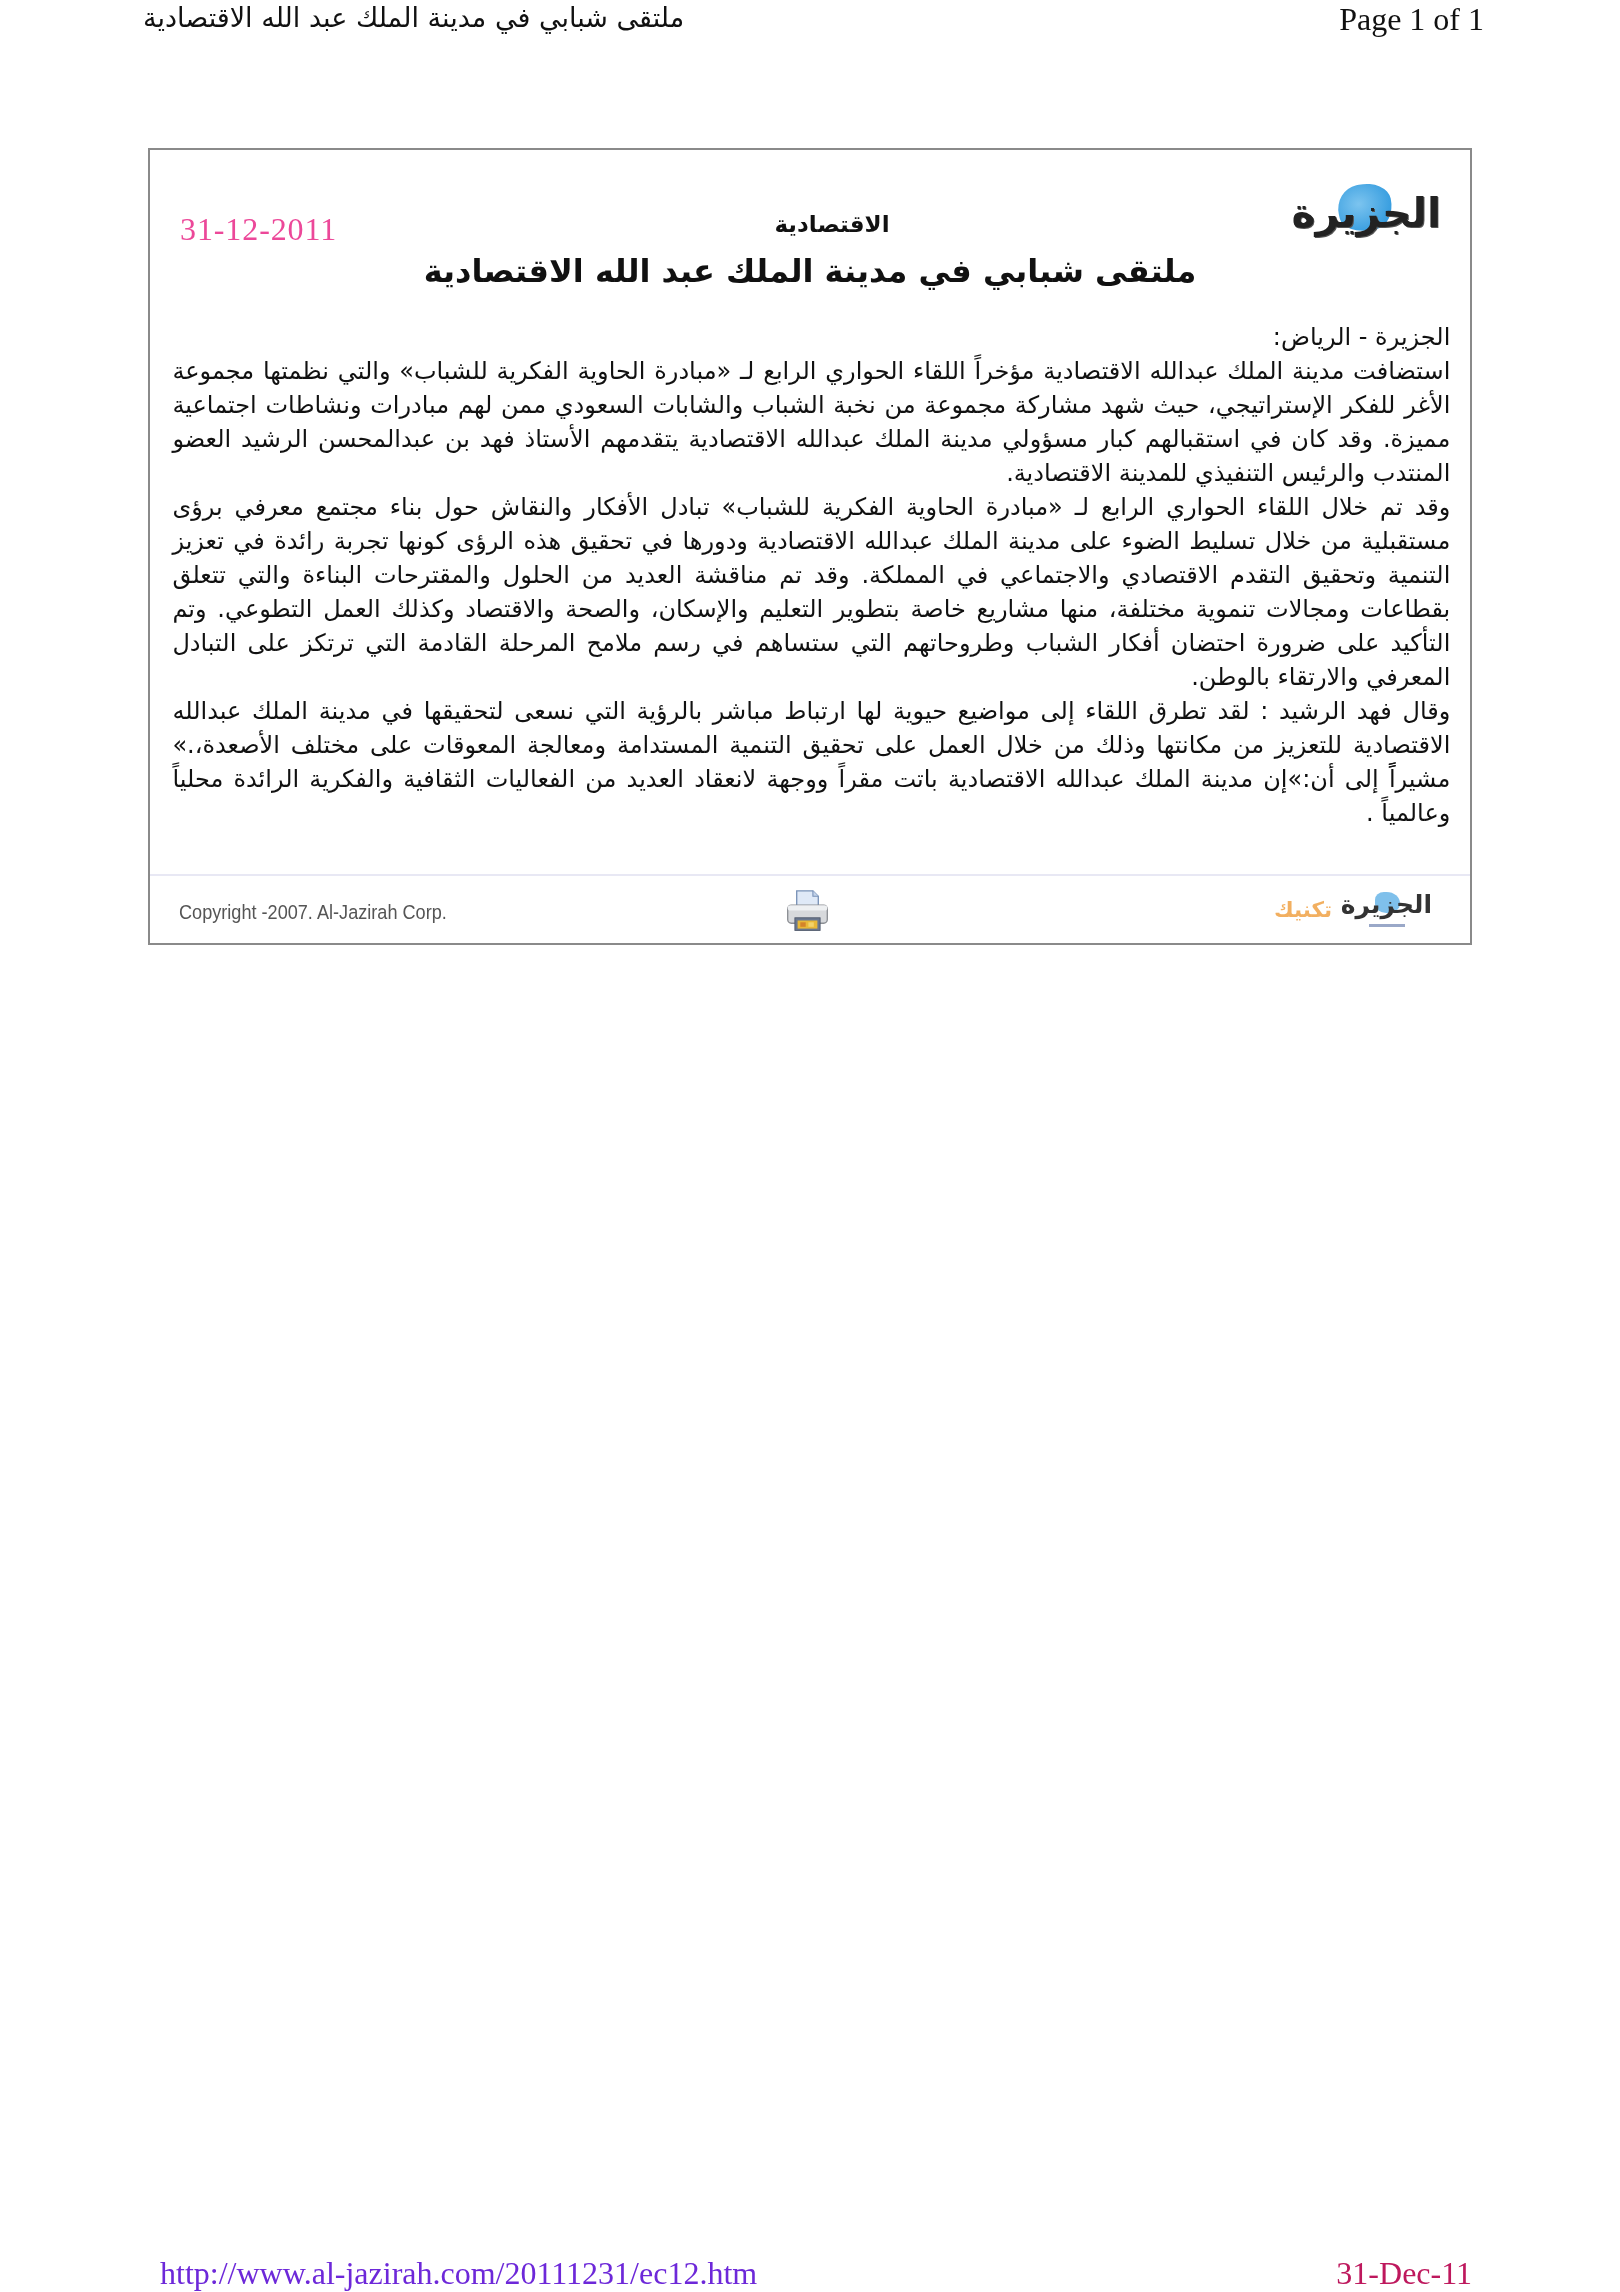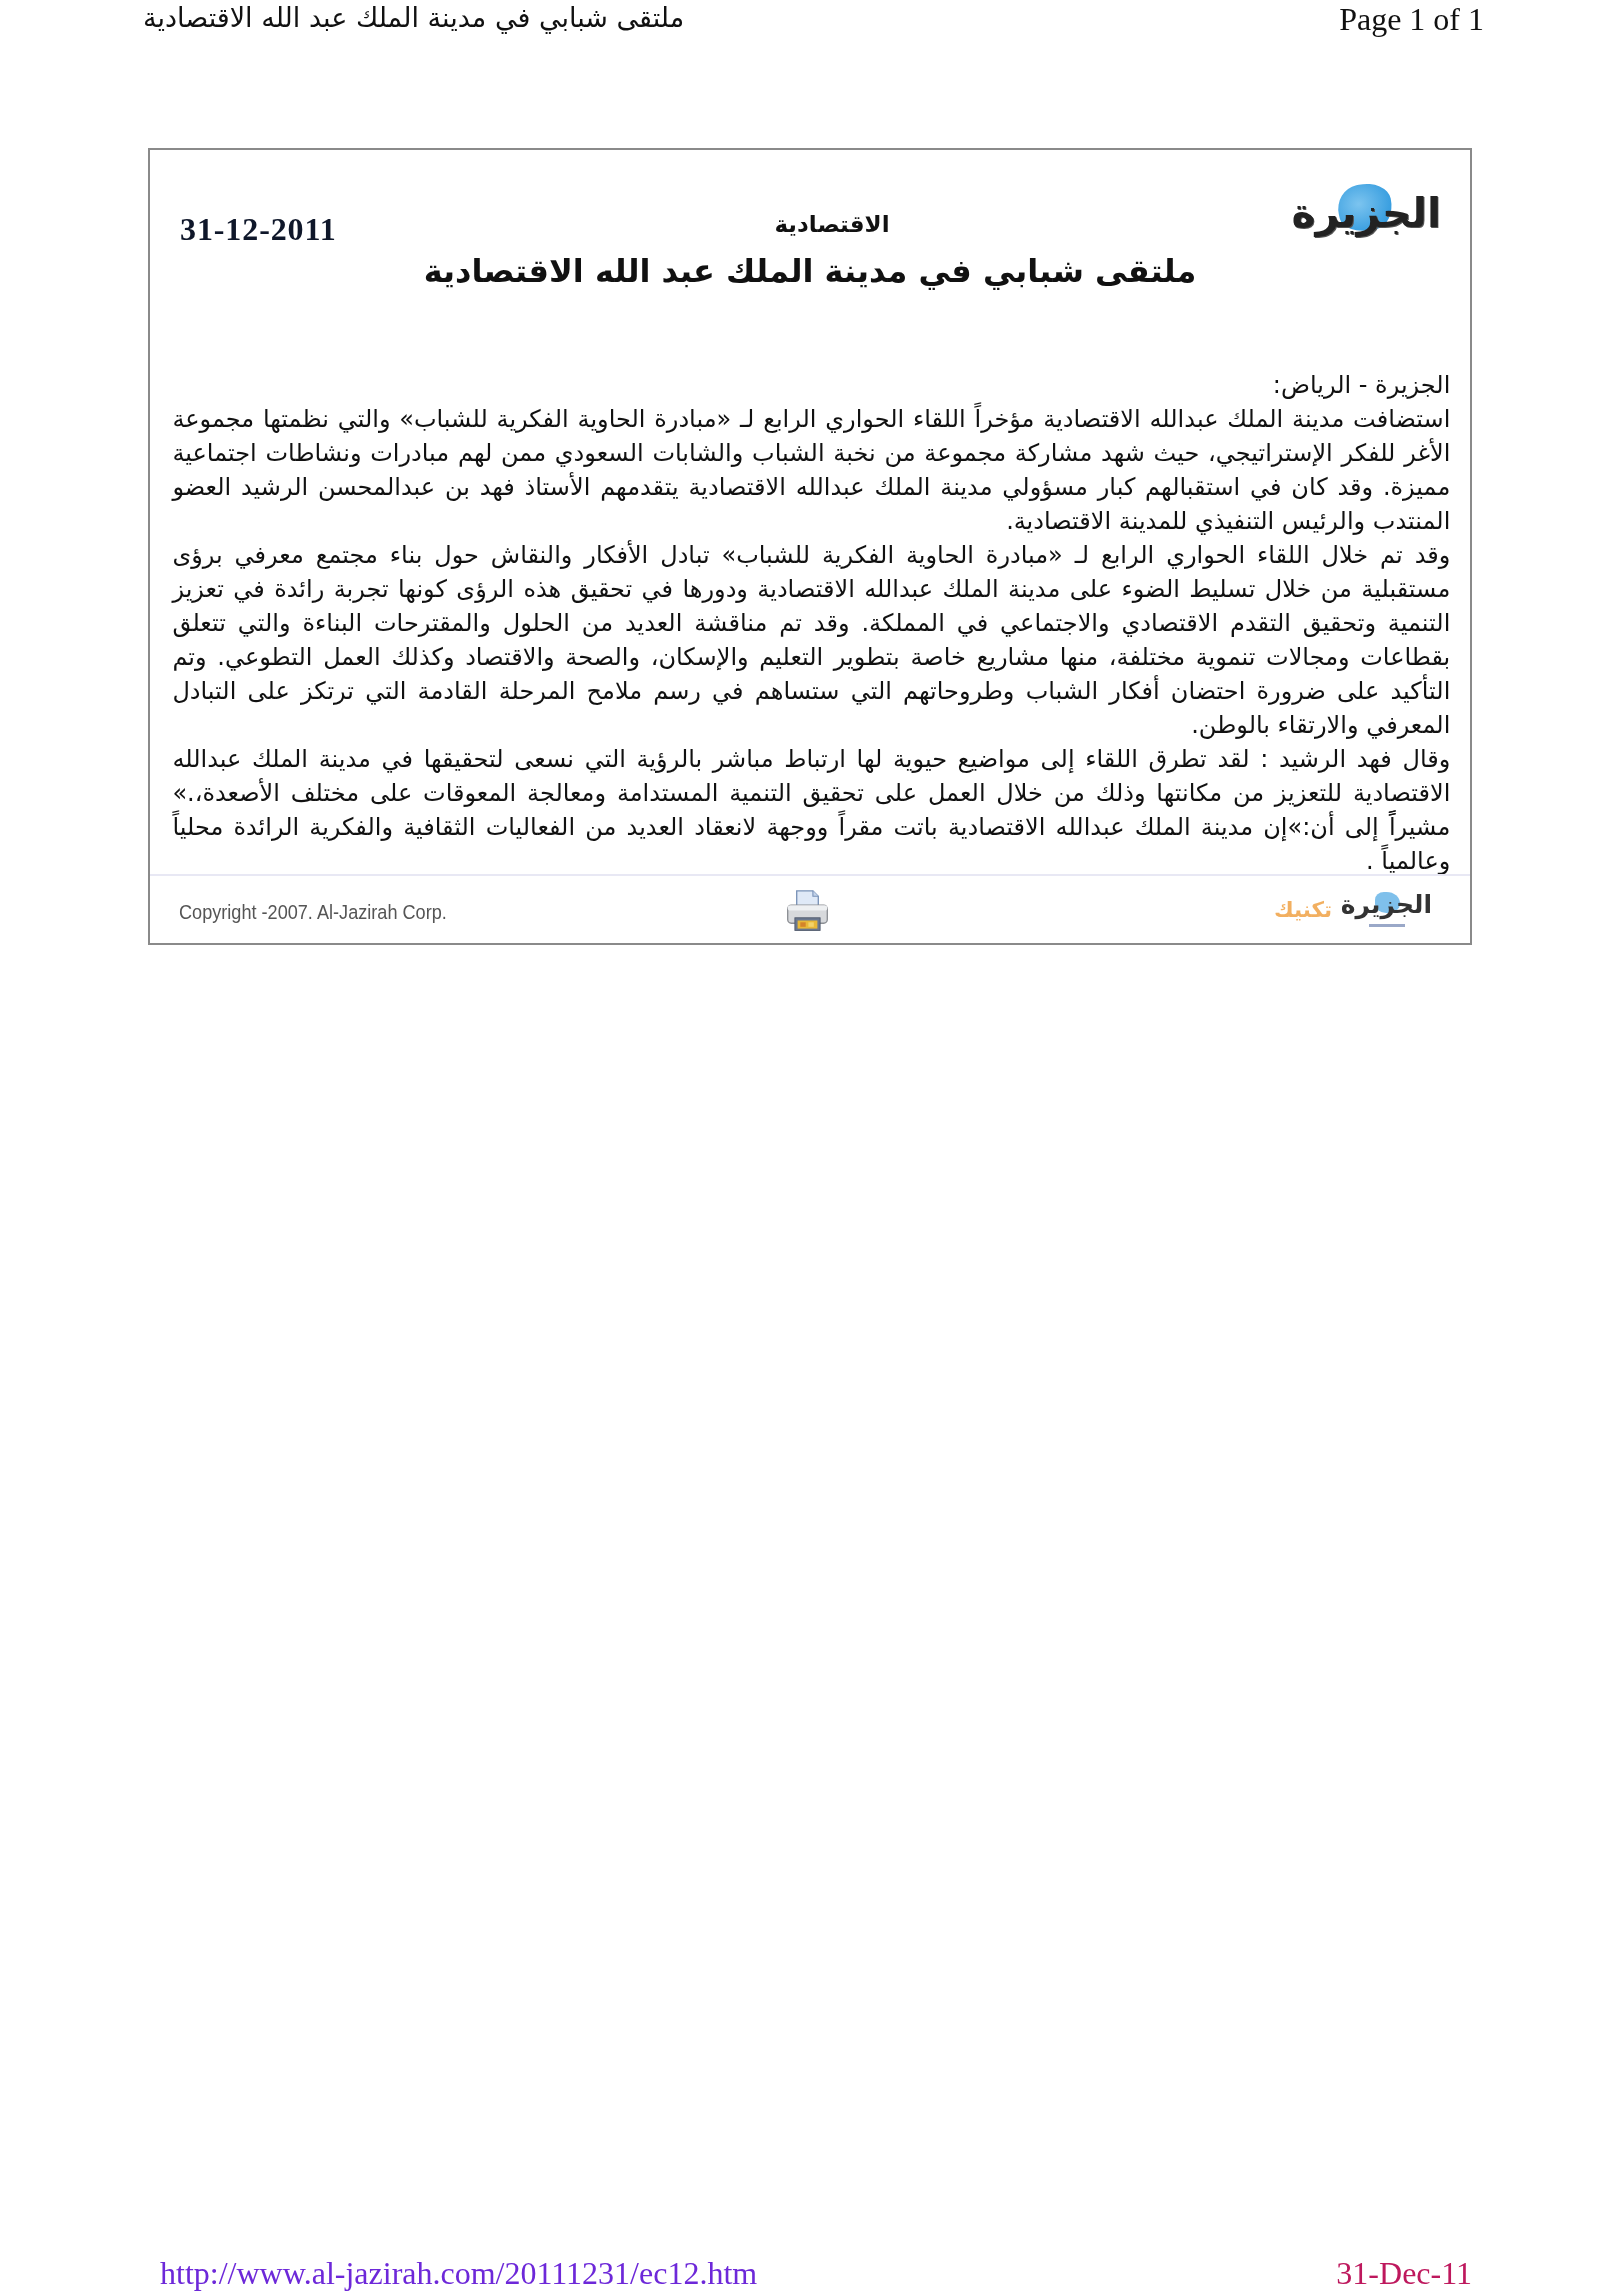--- a/index.html
+++ b/index.html
@@ -48,24 +48,24 @@
       left: 0;
       right: 0;
       top: 27px;
       height: 81px;
     }
     .date-label {
       position: absolute;
       left: 30px;
       top: 34px;
       font-family: "Liberation Serif", serif;
-      font-weight: bold;
+      font-weight: normal;
       font-size: 32px;
       letter-spacing: 0.9px;
-      color: #0f172a;
+      color: #ec4899;
     }
     .section-label {
       position: absolute;
       left: 0;
       right: 0;
       top: 34px;
       text-align: center;
       font-family: "DejaVu Sans", sans-serif;
       font-weight: bold;
       font-size: 23px;
@@ -120,21 +120,20 @@
       left: 22.4px;
       right: 19.7px;
       top: 170px;
       direction: rtl;
       text-align: justify;
       text-align-last: right;
       font-family: "DejaVu Sans", sans-serif;
       font-size: 24px;
       line-height: 34px;
       color: #111;
-      margin-top: 48px;
     }
     .article-body p {
       margin: 0;
     }
     .footer-divider {
       position: absolute;
       left: 0;
       right: 0;
       top: 724px;
       height: 1.8px;

